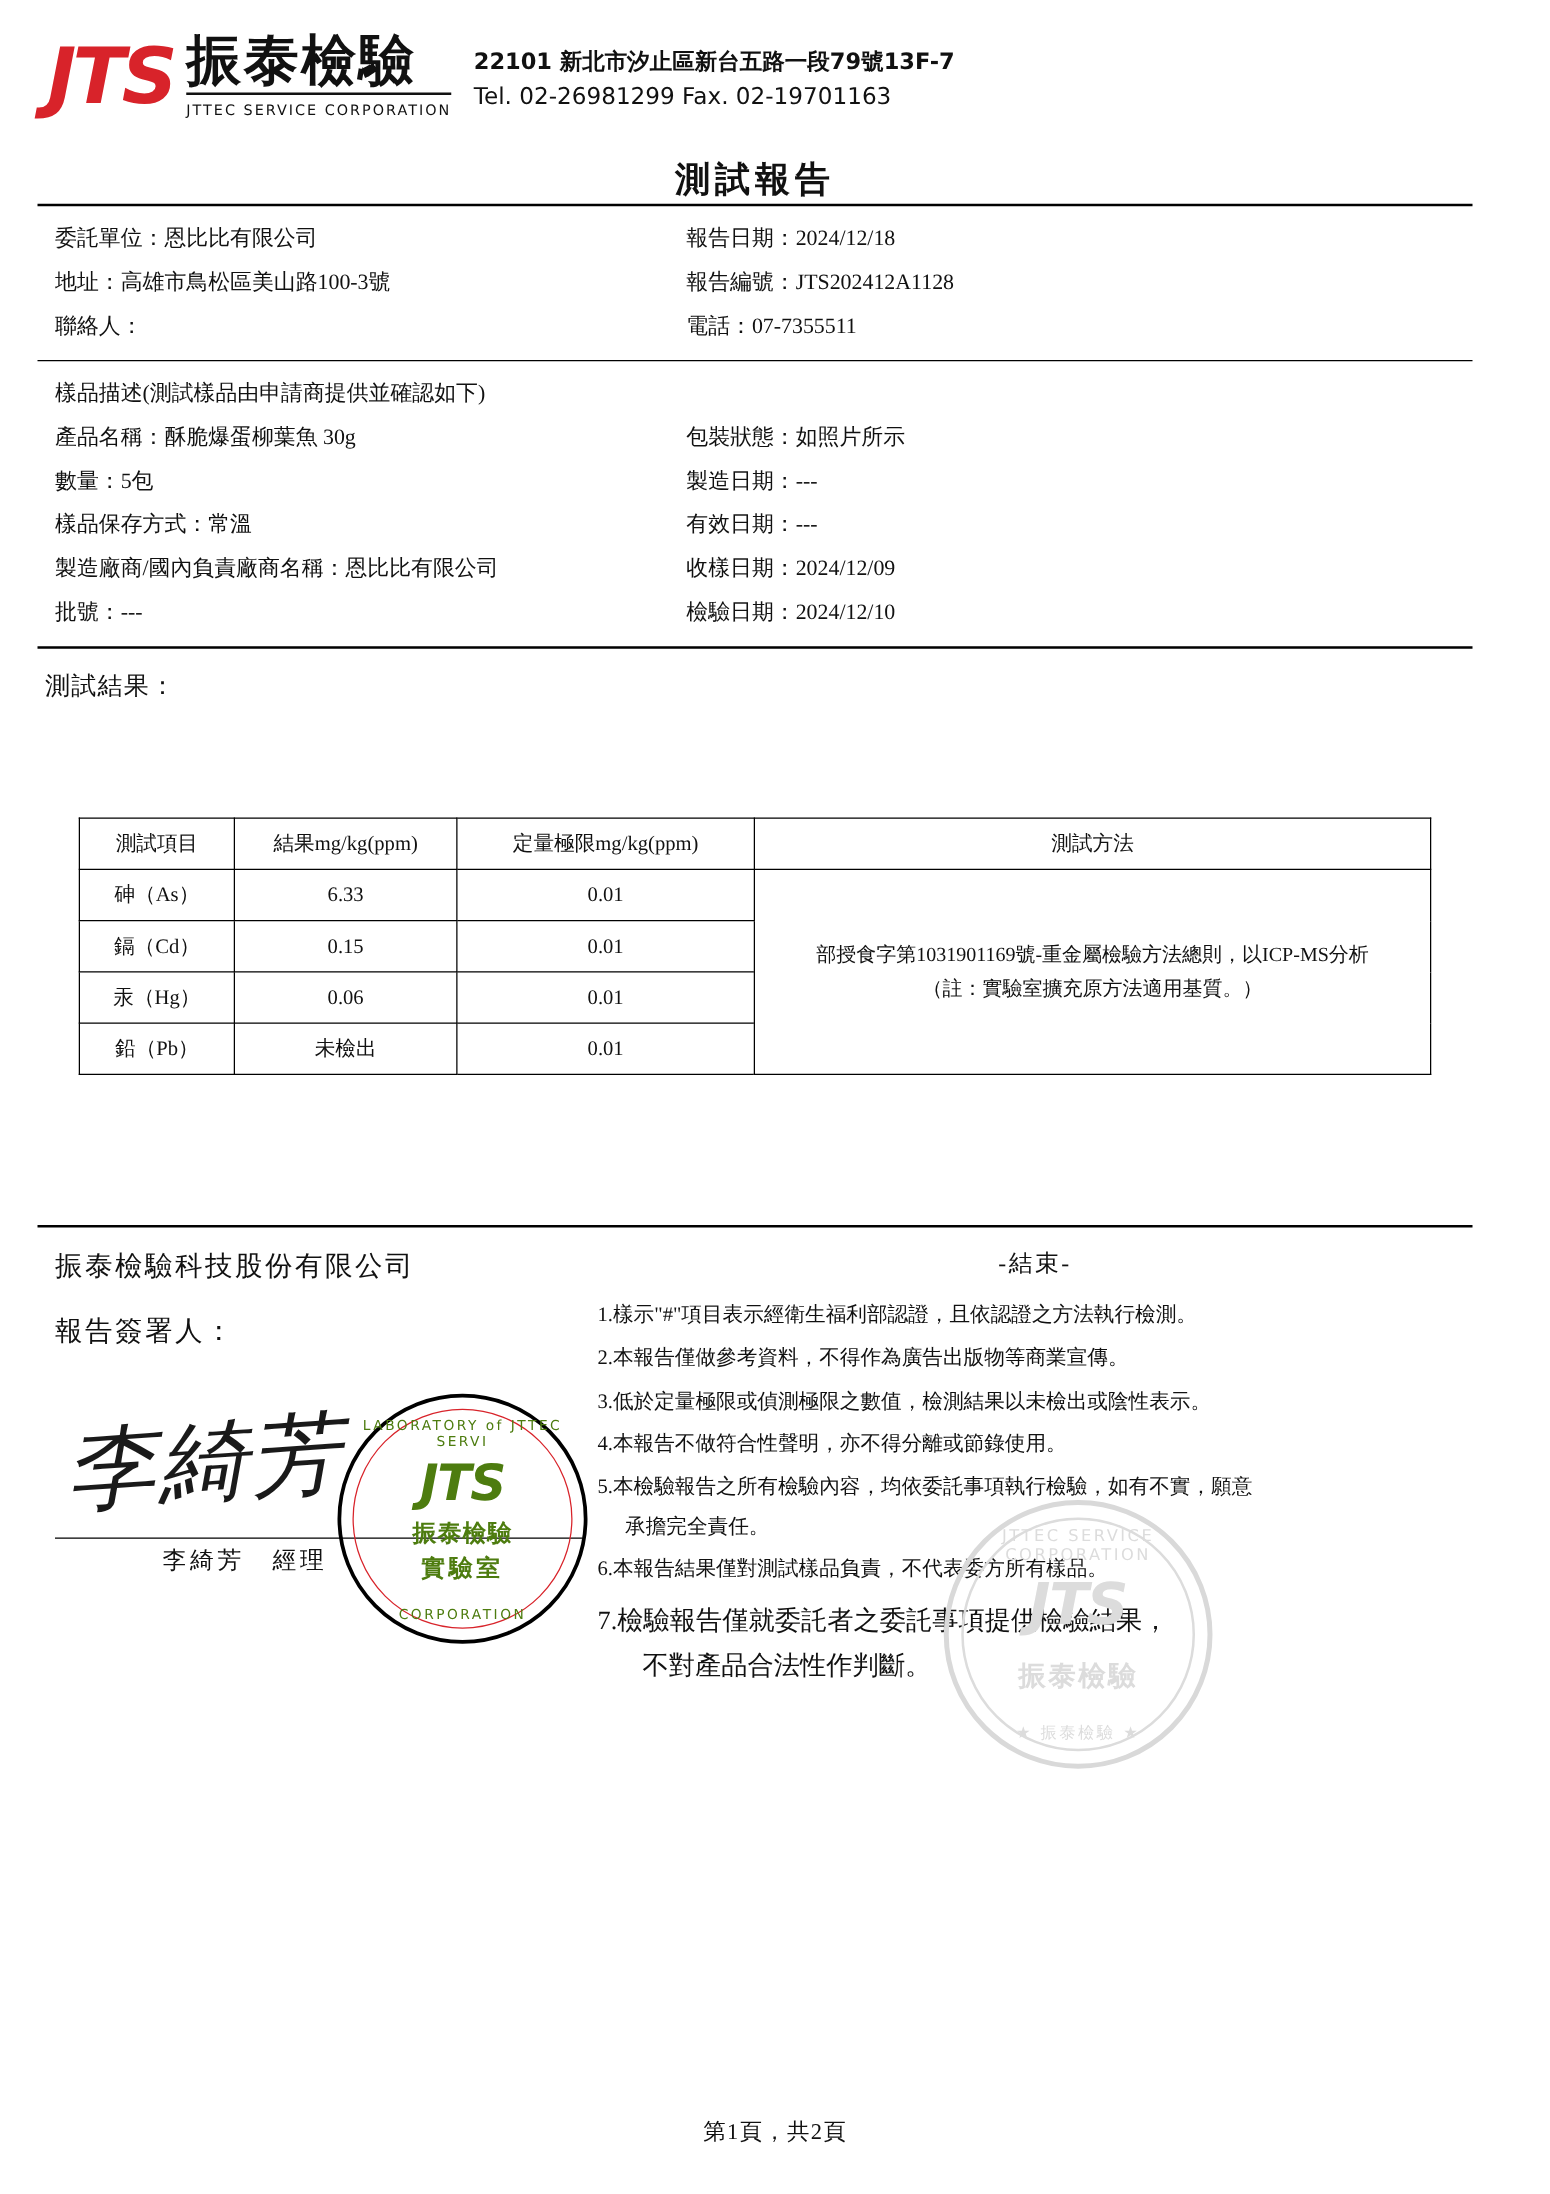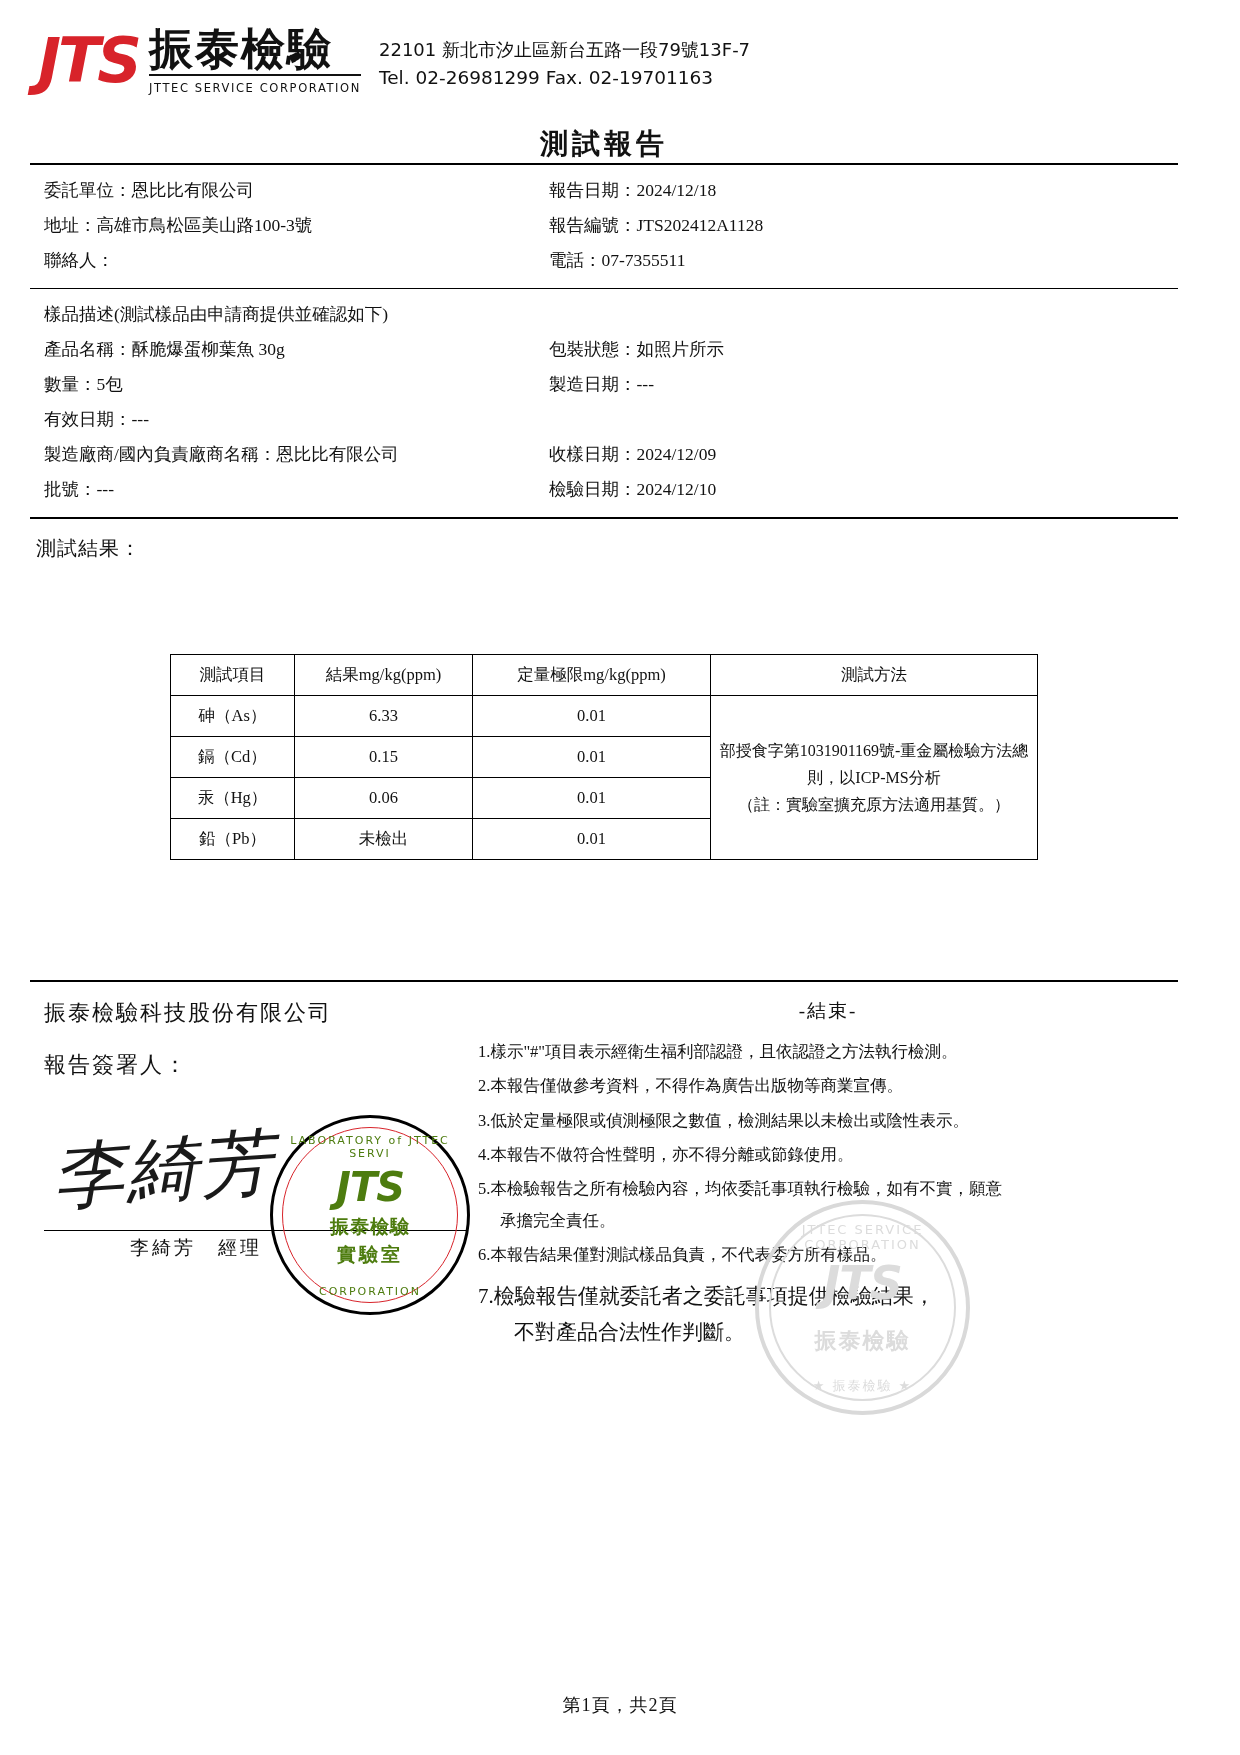--- a/index.html
+++ b/index.html
@@ -58,21 +58,21 @@
     margin-top: 2px;
     padding-top: 2px;
   }
   .header-info {
     font-family: "DejaVu Sans", sans-serif;
     font-size: 19px;
     line-height: 1.55;
     color: #111;
     padding-top: 10px;
   }
-  .header-info .line2 { font-size: 18px; }
+  .header-info .line2 { font-size: 18px; font-weight: bold; }
   .header-info .line3 { font-size: 18.5px; }
 
   
   .doc-title {
     text-align: center;
     font-size: 28px;
     font-weight: 700;
     letter-spacing: 4px;
     margin-top: 30px;
   }
@@ -97,21 +97,21 @@
   
   .results-label {
     font-size: 20px;
     margin: 16px 0 0 6px;
     letter-spacing: 1px;
   }
 
   table.result-table {
     border-collapse: collapse;
     margin: 92px auto 0 auto;
-    width: 868px;
+    width: 1082px;
     font-size: 16.5px;
   }
   table.result-table td, table.result-table th {
     border: 1px solid #000;
     text-align: center;
     padding: 9px 4px;
     font-weight: normal;
   }
   table.result-table th { font-size: 16.5px; }
   .col-item   { width: 124px; }
@@ -327,20 +327,21 @@
     <div class="sample-title">樣品描述(測試樣品由申請商提供並確認如下)</div>
     <div class="info-row">
       <div class="c1">產品名稱：酥脆爆蛋柳葉魚 30g</div>
       <div class="c2">包裝狀態：如照片所示</div>
     </div>
     <div class="info-row">
       <div class="c1">數量：5包</div>
       <div class="c2">製造日期：---</div>
     </div>
     <div class="info-row">
+      <div class="c1">樣品保存方式：常溫</div>
       <div class="c2">有效日期：---</div>
     </div>
     <div class="info-row">
       <div class="c1">製造廠商/國內負責廠商名稱：恩比比有限公司</div>
       <div class="c2">收樣日期：2024/12/09</div>
     </div>
     <div class="info-row">
       <div class="c1">批號：---</div>
       <div class="c2">檢驗日期：2024/12/10</div>
     </div>

